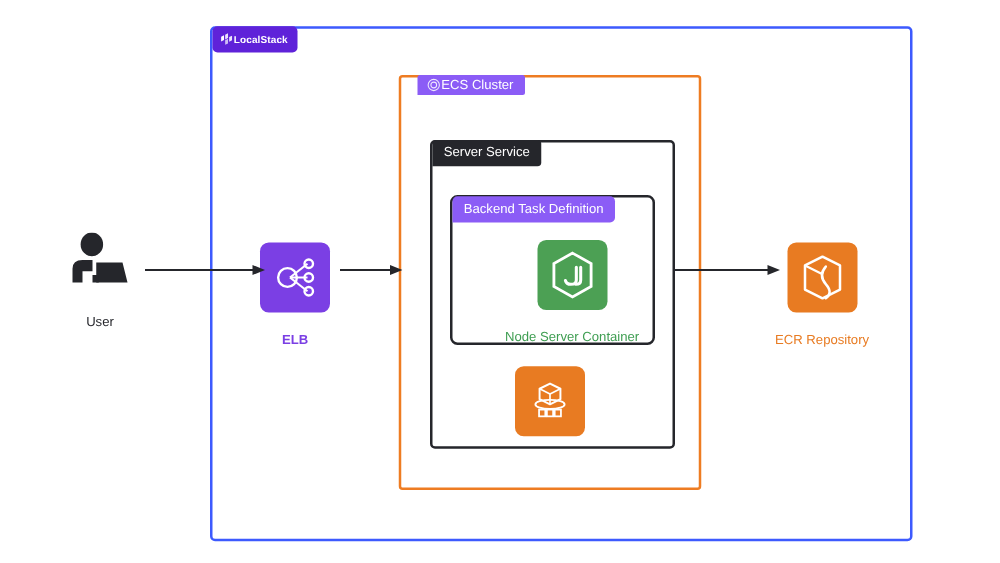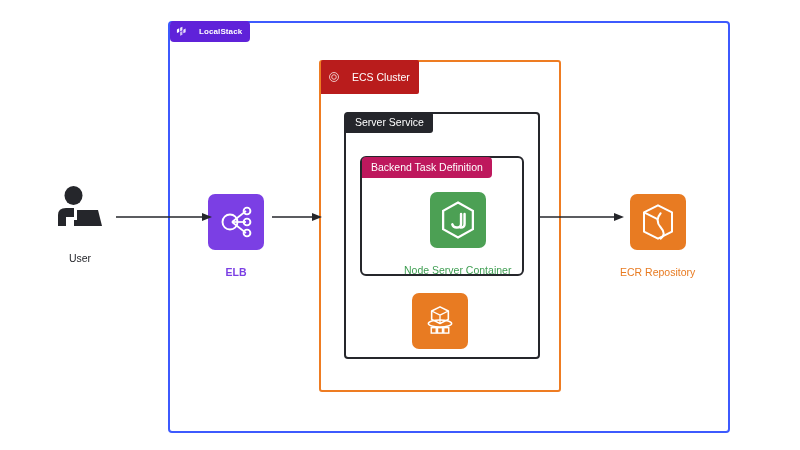--- a/index.html
+++ b/index.html
@@ -59,64 +59,64 @@
     height: 120px;
     border: 2px solid #25262B;
     border-radius: 6px;
   }
 
   
   .tab {
     position: absolute;
     display: flex;
     align-items: center;
-    gap: 12px;
+    gap: 0;
     box-sizing: border-box;
     white-space: nowrap;
     line-height: 1;
     justify-content: space-between;
   }
   .tab-localstack {
     left: 170px;
     top: 21px;
     height: 21px;
     padding: 0 8px 0 6px;
     background: #5F22D9;
     border-radius: 4px;
     color: #ffffff;
     font-size: 8px;
     font-weight: bold;
     letter-spacing: 0.1px;
   }
   .tab-ecs {
-    left: 321px;
+    left: 334px;
     top: 60px;
-    height: 34px;
+    height: 16px;
     padding: 0 9px 0 7px;
-    background: #b91c1c;
+    background: #8b5cf6;
     border-radius: 2px 2px 2px 0;
     color: #ffffff;
     font-size: 10.5px;
   }
   .tab-service {
     left: 346px;
     top: 112px;
     height: 21px;
     padding: 0 9px;
     background: #25262B;
     border-radius: 3px 3px 3px 0;
     color: #ffffff;
     font-size: 10.5px;
   }
   .tab-taskdef {
     left: 362px;
     top: 157px;
     height: 21px;
     padding: 0 9px;
-    background: #be185d;
+    background: #8b5cf6;
     border-radius: 4px 4px 4px 0;
     color: #ffffff;
     font-size: 10.5px;
   }
 
   
   .node {
     position: absolute;
     display: flex;
     flex-direction: column;

